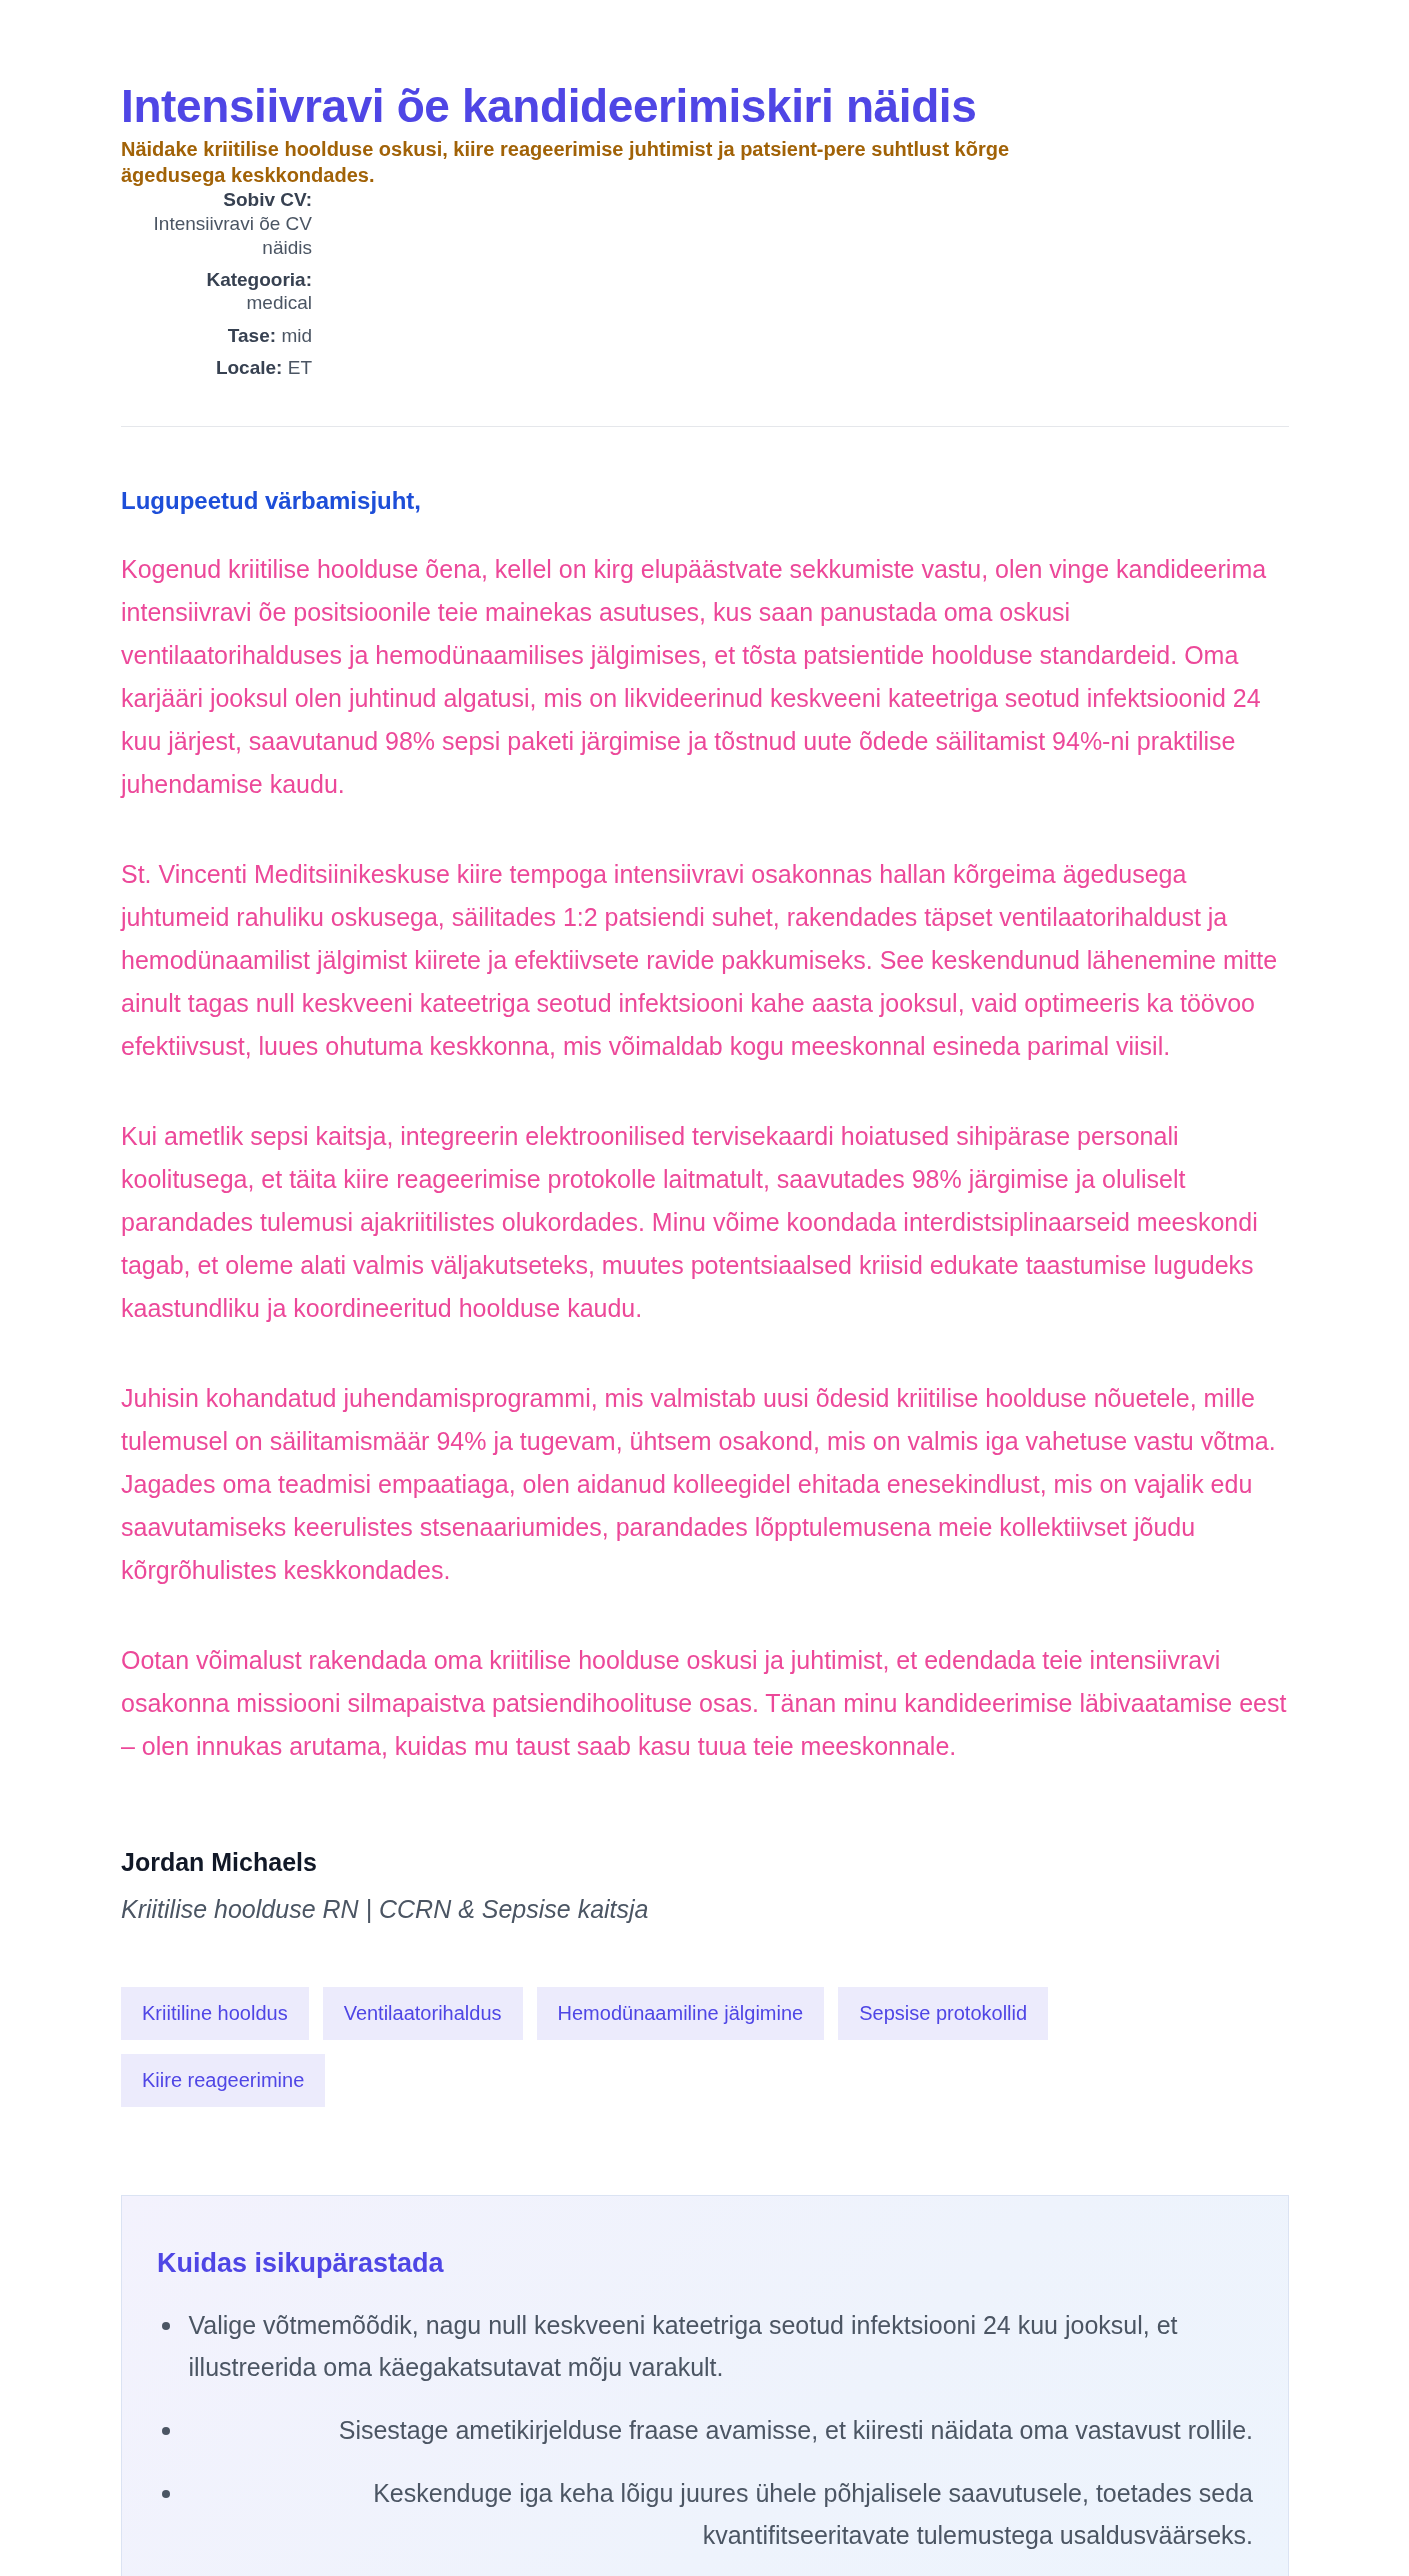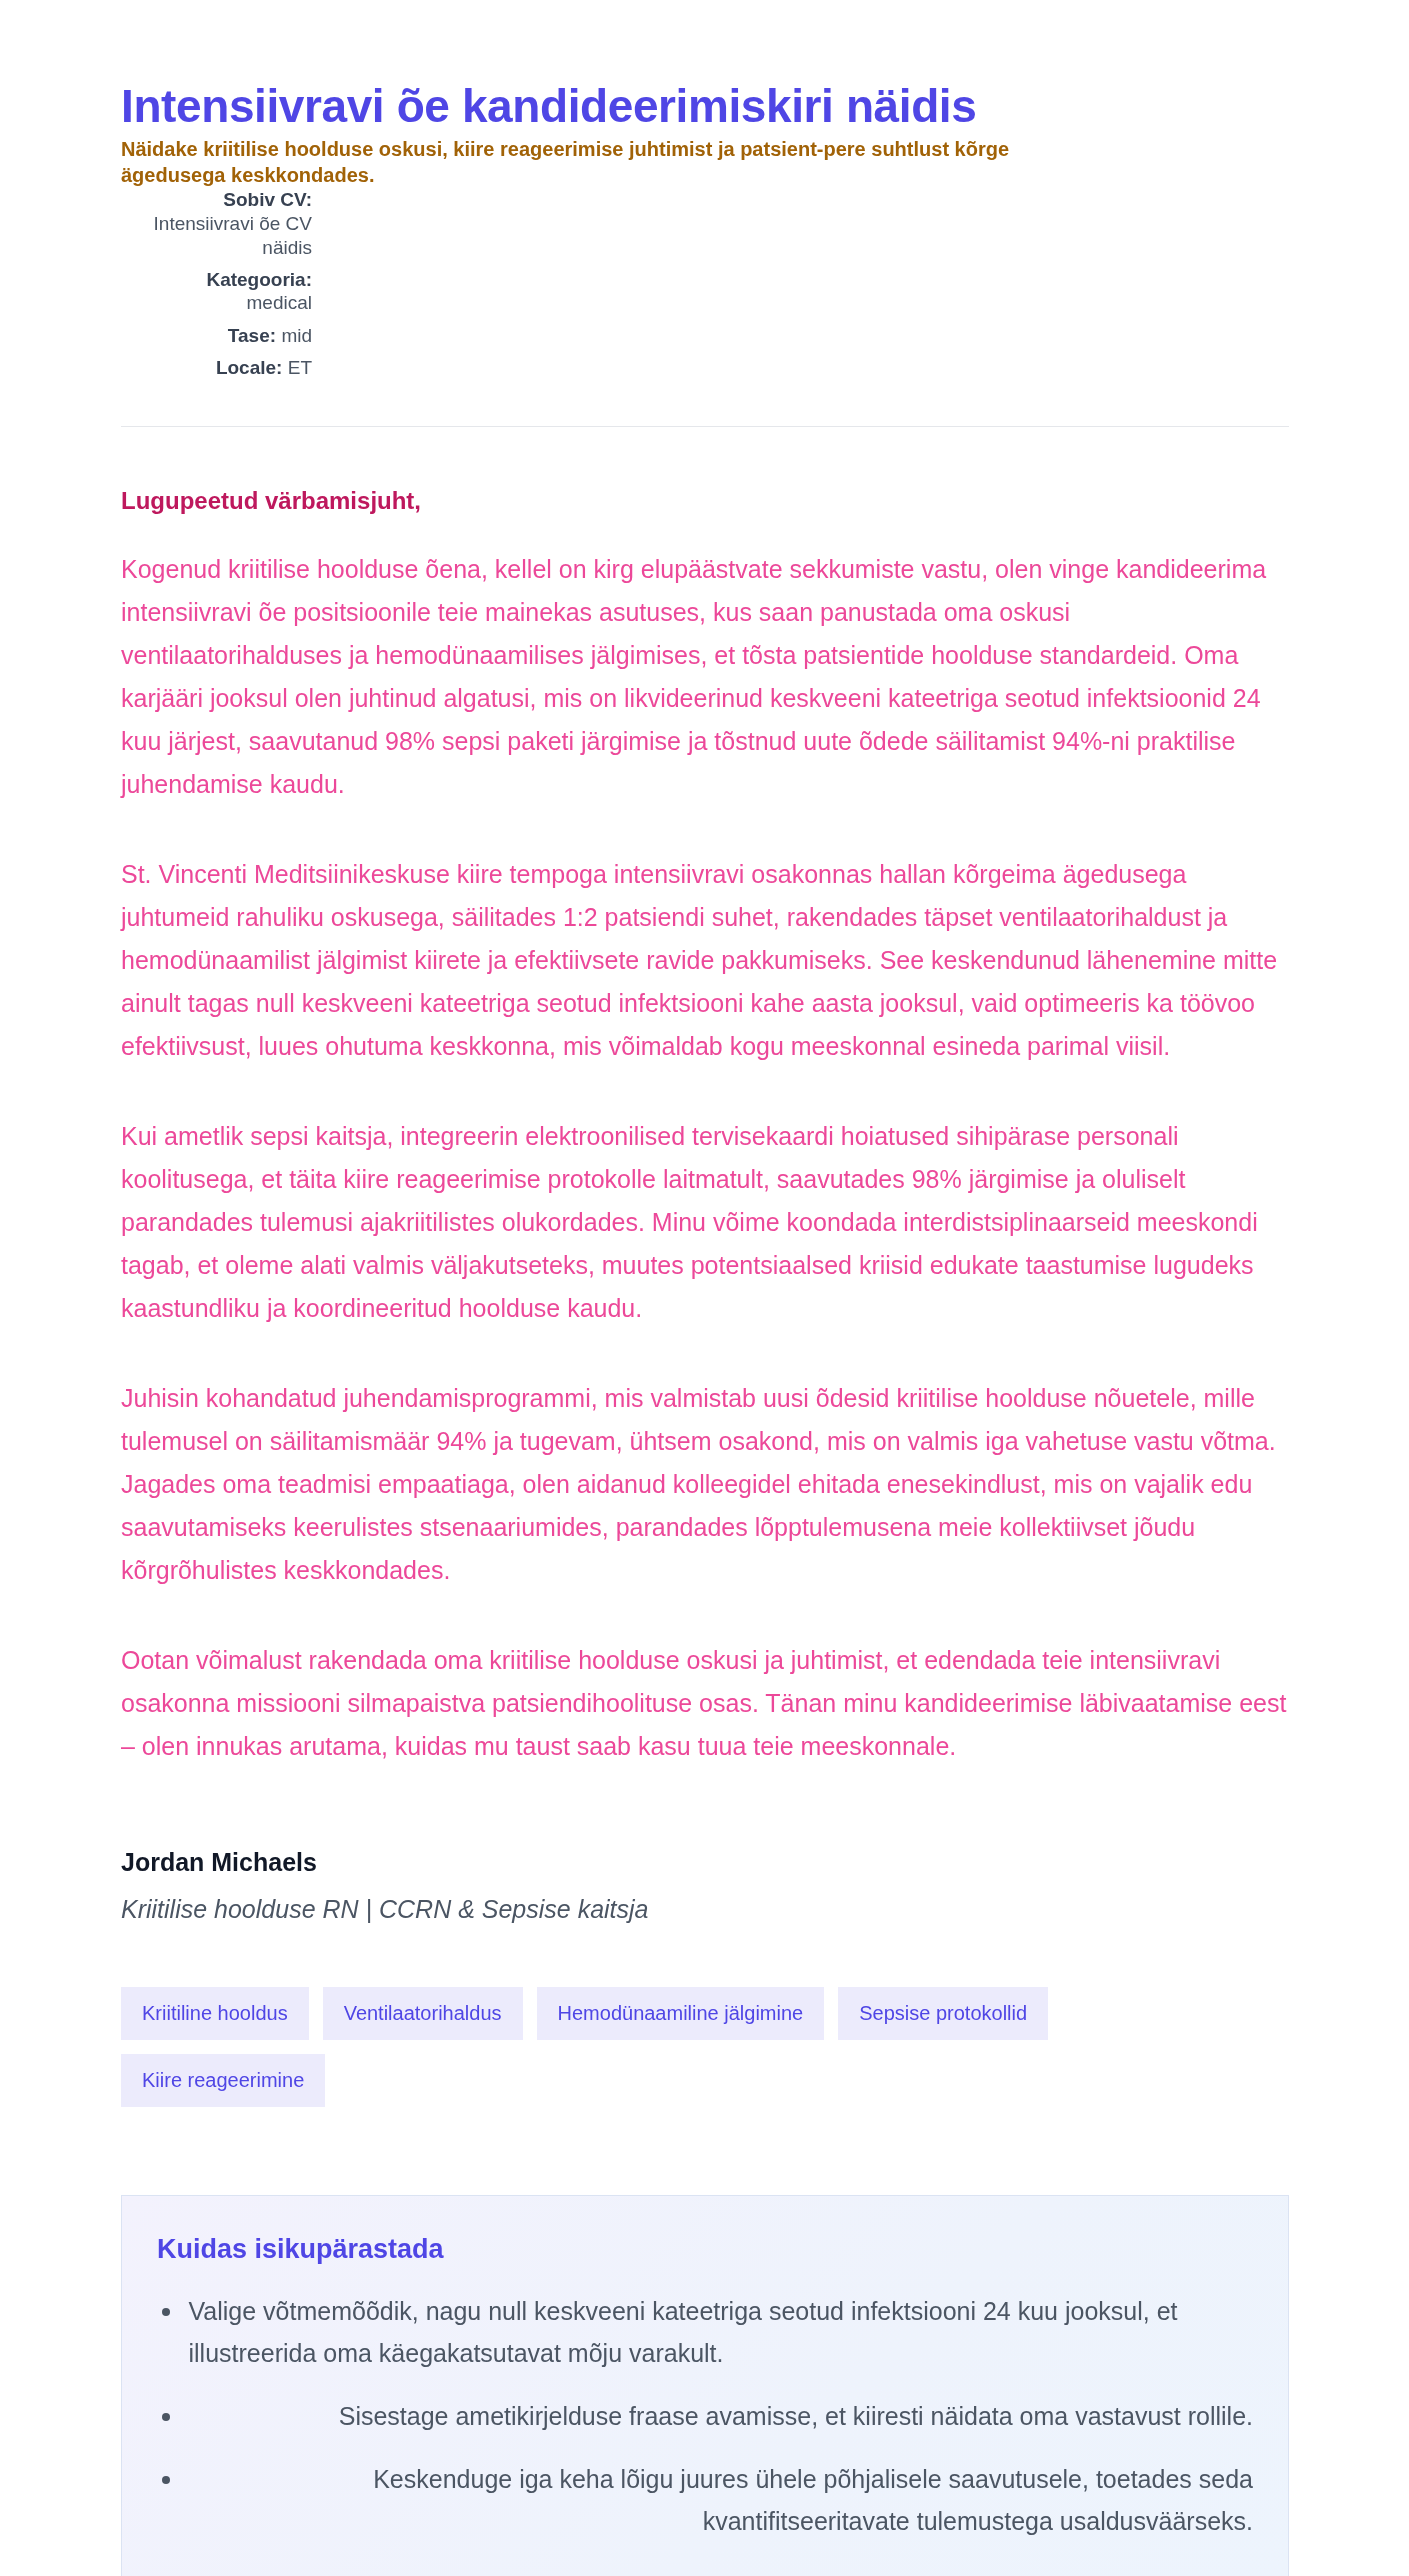--- a/index.html
+++ b/index.html
@@ -45,21 +45,21 @@
     font-size: 19px;
     color: #4b5563;
     line-height: 1.25;
   }
   .meta-item { margin-bottom: 8.3px; }
   .meta-label { font-weight: 700; color: #374151; }
   .greeting {
     margin-top: 60px;
     font-size: 24px;
     font-weight: 700;
-    color: #be185d;
+    color: #1d4ed8;
   }
   .paragraph {
     margin-top: 33px;
     font-size: 25px;
     line-height: 43px;
     color: #ec4899;
   }
   .greeting + .paragraph { margin-top: 33px; }
   .paragraph + .paragraph { margin-top: 47px; }
   .signature { margin-top: 80px; }
@@ -93,20 +93,21 @@
   .tip-box {
     margin-top: 88px;
     border: 1.7px solid #dbe3f3;
     background: linear-gradient(135deg, #f3f2fd 0%, #eef3fc 60%, #edf4fd 100%);
     padding: 38px 35px 41px 35px;
   }
   .tip-title {
     font-size: 27px;
     font-weight: 700;
     color: #4f46e5;
+    margin-top: 14px;
   }
   .tip-list {
     margin-top: 25px;
     list-style: none;
   }
   .tip-item {
     position: relative;
     padding-left: 31.5px;
     font-size: 25px;
     line-height: 42px;

